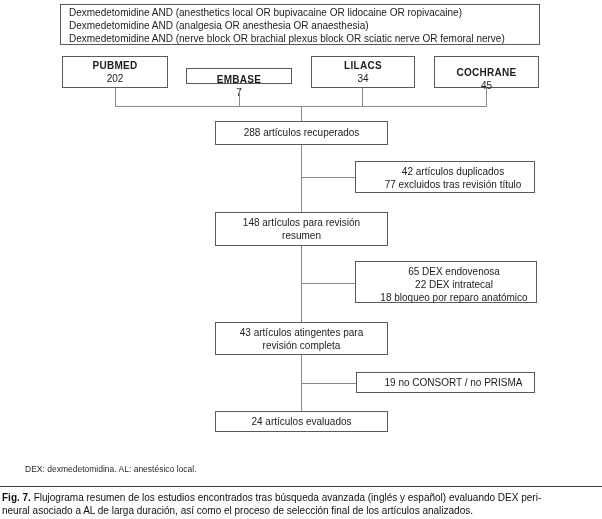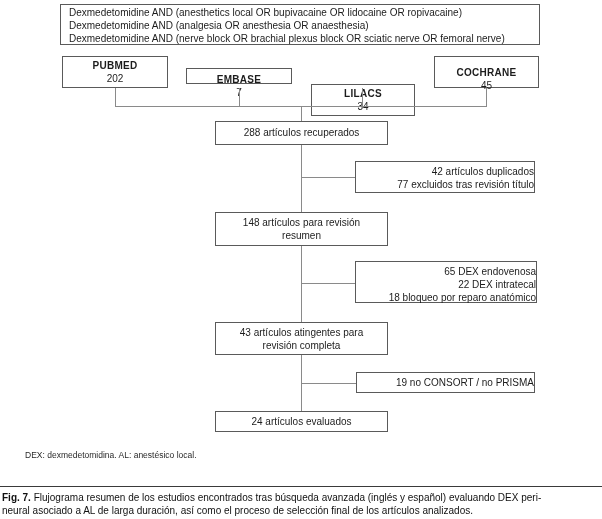--- a/index.html
+++ b/index.html
@@ -17,31 +17,32 @@
   }
   .box {
     position: absolute;
     border: 1px solid #5a5a5a;
     background: #ffffff;
     font-size: 10px;
     line-height: 13px;
     color: #1c1c1c;
   }
   .box.center { text-align: center; }
-  .box.leftpad { padding-left: 16px; text-align: right; }
+  .box.leftpad { padding-left: 16px; text-align: center; }
   .line {
     position: absolute;
     background: #8a8a8a;
   }
   .dbname { font-weight: bold; letter-spacing: 0.3px; }
   .query-box { padding: 1px 4px 0 8px; }
   .footnote {
     position: absolute;
     font-size: 8.5px;
     color: #2a2a2a;
+    margin-top: 14px;
   }
   .separator {
     position: absolute;
     left: 0; top: 486px;
     width: 602px; height: 1px;
     background: #3a3a3a;
   }
   .caption {
     position: absolute;
     left: 2px; top: 491px;
@@ -64,21 +65,21 @@
   </div>
 
   <div class="box center" style="left:62px; top:56px; width:106px; height:32px; padding-top:2px;">
     <div class="dbname">PUBMED</div>
     <div>202</div>
   </div>
   <div class="box center" style="left:186px; top:56px; width:106px; height:16px; padding-top:4px;margin-top:12px;">
     <div class="dbname">EMBASE</div>
     <div>7</div>
   </div>
-  <div class="box center" style="left:311px; top:56px; width:104px; height:32px; padding-top:2px;margin-top:28px;">
+  <div class="box center" style="left:311px; top:56px; width:104px; height:32px; padding-top:2px;">
     <div class="dbname">LILACS</div>
     <div>34</div>
   </div>
   <div class="box center" style="left:434px; top:56px; width:105px; height:32px; padding-top:9px;">
     <div class="dbname">COCHRANE</div>
     <div>45</div>
   </div>
 
   <div class="line" style="left:115px; top:88px; width:1px; height:18px;"></div>
   <div class="line" style="left:239px; top:88px; width:1px; height:18px;"></div>

